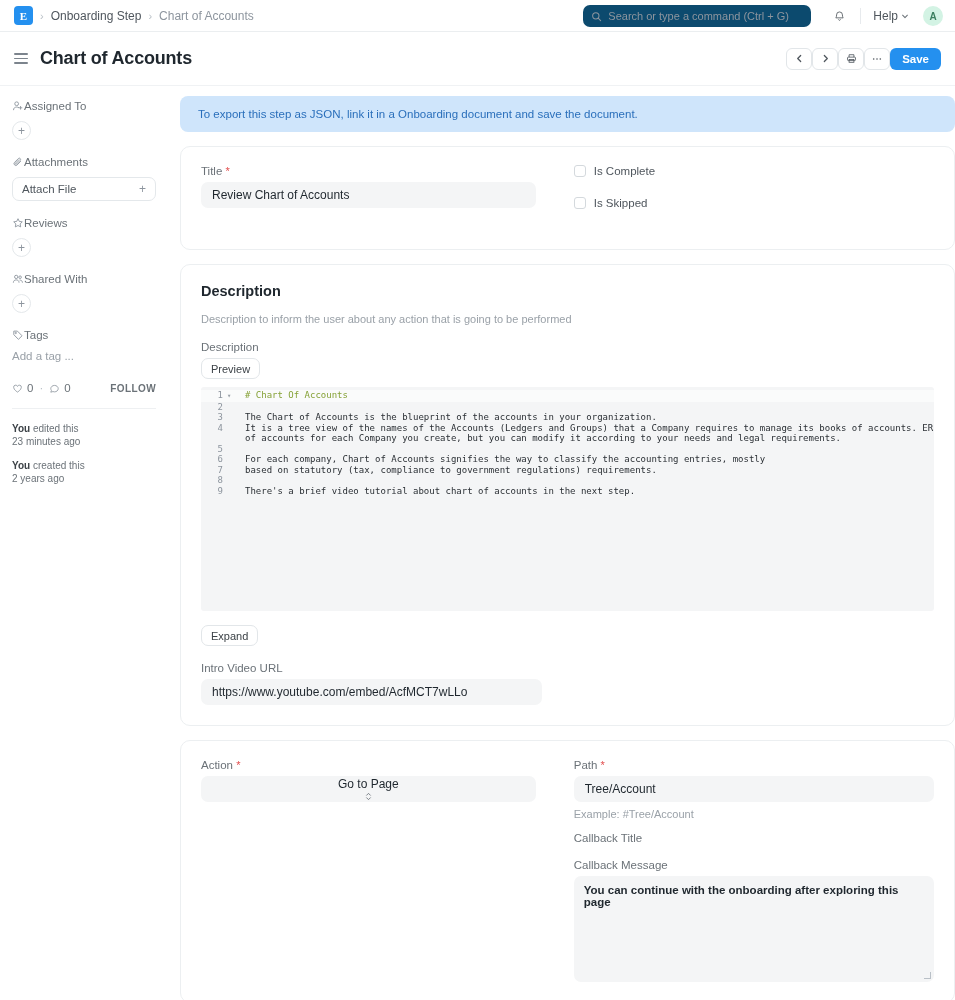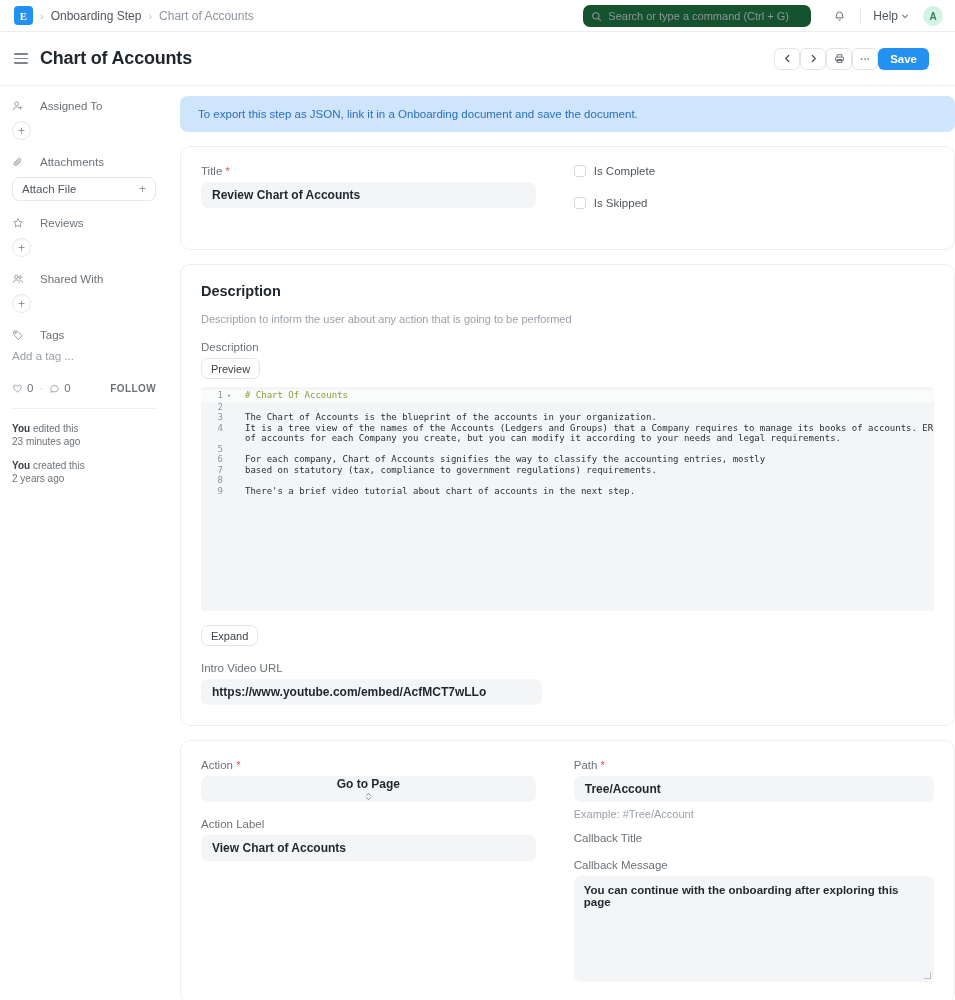--- a/index.html
+++ b/index.html
@@ -32,21 +32,21 @@
   .crumb-sep { color: #b9c0c7; font-size: 11px; margin: 0 7px; }
   .crumb-link { font-size: 12px; color: #4f565d; cursor: pointer; }
   .crumb-current { font-size: 12px; color: #8d959e; }
 
   .nav-right {
     position: absolute; right: 12px; top: 0; height: 32px;
     display: flex; align-items: center; gap: 0;
   }
   .search-box {
     width: 228px; height: 22px;
-    background: #14532d;
+    background: #0c4a6e;
     border-radius: 7px;
     display: flex; align-items: center;
     padding: 0 8px; gap: 6px;
     margin-right: 14px;
   }
   .search-box .ph { font-size: 11px; color: #8d959e; }
   .bell-btn { padding: 0 8px; display: flex; align-items: center; cursor: pointer; }
   .nav-div { width: 1px; height: 16px; background: #e7eaed; margin: 0 6px; }
   .help-btn {
     display: flex; align-items: center; gap: 3px;
@@ -65,21 +65,21 @@
     height: 54px;
     display: flex; align-items: center;
     padding: 0 14px;
     background: #fff;
     border-bottom: 1px solid #f0f2f4;
     position: relative;
   }
   .hamburger { display: flex; flex-direction: column; gap: 3px; margin-right: 12px; cursor: pointer; }
   .hamburger i { display: block; width: 14px; height: 1.6px; background: #7c848d; border-radius: 1px; }
   .page-title { font-size: 18px; font-weight: 700; letter-spacing: -0.2px; color: #1f272e; }
-  .head-actions { position: absolute; right: 26px; display: flex; align-items: center; }
+  .head-actions { position: absolute; right: 14px; display: flex; align-items: center; }
   .ibtn {
     width: 26px; height: 22px;
     border: 1px solid #e2e6e9; background: #fff;
     border-radius: 6px;
     display: flex; align-items: center; justify-content: center;
     cursor: pointer; color: #4f565d; font-size: 11px;
   }
   .save-btn {
     height: 22px; padding: 0 12px;
     background: #2490ef; color: #fff;
@@ -88,21 +88,21 @@
     font-family: "Liberation Sans", sans-serif;
   }
 
   
   .layout { display: flex; height: calc(1000px - 32px - 54px); }
   .sidebar { width: 170px; flex: 0 0 170px; padding: 14px 14px 0 12px; background: #fff; }
   .content { flex: 1; background: #fff; padding: 0 0 0 8px; overflow: hidden; }
 
   
   .sb-group { margin-bottom: 16px; }
-  .sb-head { display: flex; align-items: flex-end; gap: 16px; margin-bottom: 9px; }
+  .sb-head { display: flex; align-items: flex-end; gap: 0; margin-bottom: 9px; }
   .sb-head .lbl { font-size: 11.5px; color: #6b7278; }
   .plus-circle {
     width: 19px; height: 19px; border-radius: 50%;
     border: 1px solid #e4e8eb; background: #fff;
     display: flex; align-items: center; justify-content: center;
     color: #8d959e; font-size: 12px; line-height: 1; cursor: pointer;
   }
   .attach-file {
     height: 24px; border: 1px solid #e4e8eb; border-radius: 7px;
     background: #fff; display: flex; align-items: center;
@@ -144,21 +144,21 @@
   .grid2 { display: flex; }
   .col { flex: 1 1 50%; }
   .col-left { padding-right: 26px; }
 
   .flabel { font-size: 11.5px; color: #6b7278; margin-bottom: 5px; }
   .req { color: #e24c4c; font-size: 11px; }
   .input {
     height: 26px; width: 100%;
     background: #f4f5f6; border: 1px solid transparent; border-radius: 7px;
     display: flex; align-items: center; padding: 0 10px;
-    font-size: 12px; font-weight: 700; color: #1f272e;
+    font-size: 12px; font-weight: 400; color: #1f272e;
   }
   .input.sel { justify-content: space-between; flex-direction: column; }
   .desc-hint { font-size: 11px; color: #9aa1a8; margin-top: 6px; }
 
   .cbrow { display: flex; align-items: center; gap: 8px; margin-bottom: 20px; }
   .cbox {
     width: 12px; height: 12px; border-radius: 3px;
     border: 1px solid #d4d9dd; background: #fff; cursor: pointer;
   }
   .cblabel { font-size: 11.5px; color: #4f565d; }
@@ -476,24 +476,20 @@
           </div>
           <div class="input sel">
             <span>Go to Page</span>
             <span>
               <svg width="9" height="11" viewBox="0 0 10 14" fill="none" stroke="#6b7278" stroke-width="1.1">
                 <path d="M2.6 5.4L5 3l2.4 2.4M2.6 8.6L5 11l2.4-2.4" stroke-linecap="round" stroke-linejoin="round"></path>
               </svg>
             </span>
           </div>
 
-          <div style="margin-top:16px;">
-            <div class="flabel">Action Label</div>
-            <div class="input">View Chart of Accounts</div>
-          </div>
         </div>
 
         <div class="col">
           <div class="flabel">
             <span>Path</span>
             <span class="req">*</span>
           </div>
           <div class="input">Tree/Account</div>
           <div class="desc-hint">Example: #Tree/Account</div>
 

